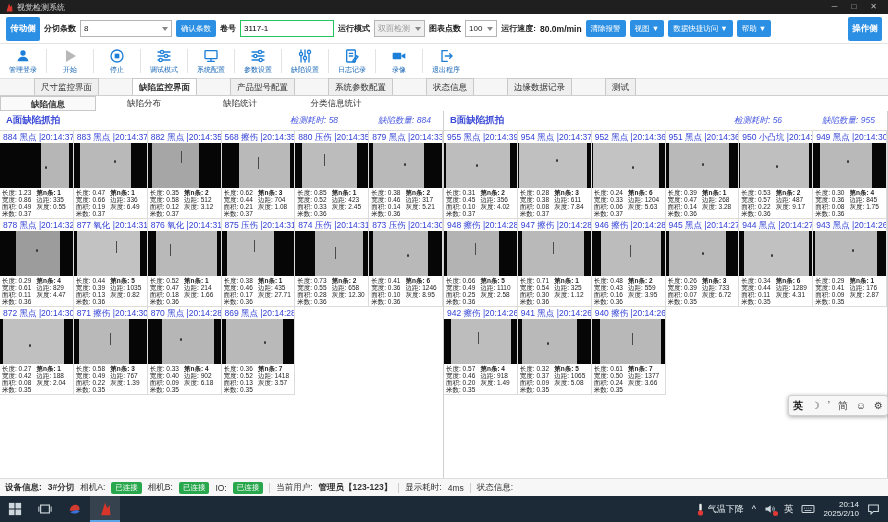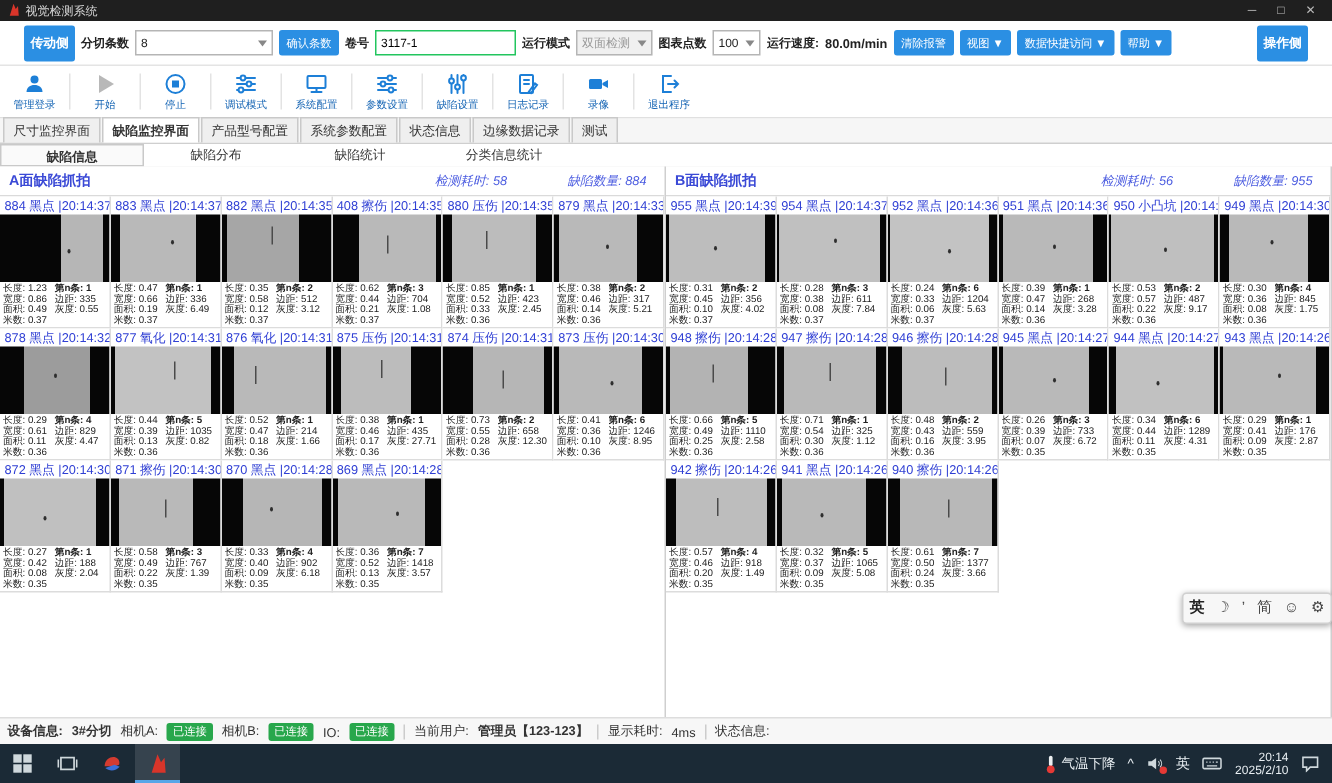--- a/index.html
+++ b/index.html
@@ -6,21 +6,21 @@
   body{width:888px;height:522px;overflow:hidden;position:relative;background:#fff;
        font-family:"Liberation Sans","DejaVu Sans",sans-serif;}
   .app{position:absolute;inset:0;}
   
   .titlebar{height:14px;background:#1f1f1f;display:flex;align-items:center;padding:0 5px;gap:4px;}
   .titlebar .title{color:#d6d6d6;font-size:8px;}
   .wc{margin-left:auto;display:flex;gap:14px;color:#bdbdbd;font-size:8px;padding-right:6px;line-height:14px;}
   .wc span{cursor:pointer;}
   
   .toolbar{height:30px;border-bottom:1px solid #e4e4e4;display:flex;align-items:center;gap:4px;
-           padding:0 16px;font-size:8px;color:#222;background:#fff;box-sizing:border-box;}
+           padding:0 6px;font-size:8px;color:#222;background:#fff;box-sizing:border-box;}
   .tb-side{background:#2b8fe3;color:#fff;font-size:8.5px;min-width:34px;height:24px;display:flex;
            align-items:center;justify-content:center;border-radius:2px;font-weight:bold;cursor:pointer;}
   .tb-label{font-weight:bold;white-space:nowrap;}
   .tb-select{border:1px solid #b5b5b5;height:17px;display:inline-flex;align-items:center;padding:0 3px;
              gap:5px;background:#fff;min-width:22px;justify-content:space-between;box-sizing:border-box;}
   .tb-select .car{width:0;height:0;border-left:3px solid transparent;border-right:3px solid transparent;
                   border-top:4px solid #888;}
   .tb-select.dis{background:#f0f0f0;color:#999;}
   .tb-input{border:1px solid #22c55e;height:15px;width:86px;font-size:8px;padding:0 3px;font-family:inherit;}
   .tb-btn{background:#2b8fe3;border:none;color:#fff;font-size:7.5px;height:17px;padding:0 5px;
@@ -31,21 +31,21 @@
   .iconbar{height:34px;border-bottom:1px solid #e0e0e0;display:flex;align-items:center;padding:0 2px;background:#fff;}
   .ib-item{width:42px;display:flex;flex-direction:column;align-items:center;cursor:pointer;}
   .ib-icon{height:17px;}
   .ib-icon svg{width:16px;height:16px;display:block;}
   .ib-label{font-size:7px;color:#1464b4;white-space:nowrap;}
   .ib-sep{width:1px;height:24px;background:#e3e3e3;margin:0 2px;}
   
   .tabs1{height:17px;background:#f6f6f6;border-bottom:1px solid #cfcfcf;display:flex;align-items:flex-end;
          padding-left:2px;font-size:8.5px;box-sizing:border-box;}
   .tab1{padding:2px 6px;border:1px solid #c9c9c9;border-bottom:none;background:#efefef;color:#333;
-        margin-right:1px;height:12px;line-height:12px;cursor:pointer;white-space:nowrap;}
+        margin-right:1px;height:12px;line-height:12px;cursor:pointer;white-space:nowrap;margin-left:32px;}
   .tab1.act{background:#fff;font-weight:bold;}
   .tabs2{height:16px;background:#fff;display:flex;align-items:center;font-size:8.5px;
          border-bottom:1px solid #e6e6e6;box-sizing:border-box;}
   .tab2{width:96px;text-align:center;color:#333;height:100%;line-height:15px;cursor:pointer;}
   .tab2.act{border:1px solid #c9c9c9;background:#fafafa;font-weight:bold;box-sizing:border-box;}
   
   .content{position:absolute;top:111px;left:0;right:0;bottom:44px;display:flex;}
   .panel{width:444px;border-right:1px solid #cfcfcf;display:flex;flex-direction:column;box-sizing:border-box;background:#fff;}
   .p-head{height:19px;display:flex;align-items:center;border-bottom:1px solid #dadada;padding:0 6px;flex:none;}
   .p-title{color:#3a49d6;font-weight:bold;font-size:9.5px;flex:1;}
@@ -322,21 +322,21 @@
                 <div class="m-line">米数: 0.37</div>
               </div>
               <div class="m-col">
                 <div class="m-line b">第n条: 2</div>
                 <div class="m-line">边距: 512</div>
                 <div class="m-line">灰度: 3.12</div>
               </div>
             </div>
           </div>
           <div class="cell">
-            <div class="c-head">408 擦伤 |20:14:35</div>
+            <div class="c-head">568 擦伤 |20:14:35</div>
             <div class="c-img" style="background: linear-gradient(90deg, rgb(6, 6, 6) 0px, rgb(6, 6, 6) 24%, rgb(185, 185, 185) 24%, rgb(185, 185, 185) 95%, rgb(6, 6, 6) 95%);">
               <span class="mk-line" style="left: 50%; top: 30%;"></span>
             </div>
             <div class="c-meta">
               <div class="m-col">
                 <div class="m-line">长度: 0.62</div>
                 <div class="m-line">宽度: 0.44</div>
                 <div class="m-line">面积: 0.21</div>
                 <div class="m-line">米数: 0.37</div>
               </div>

